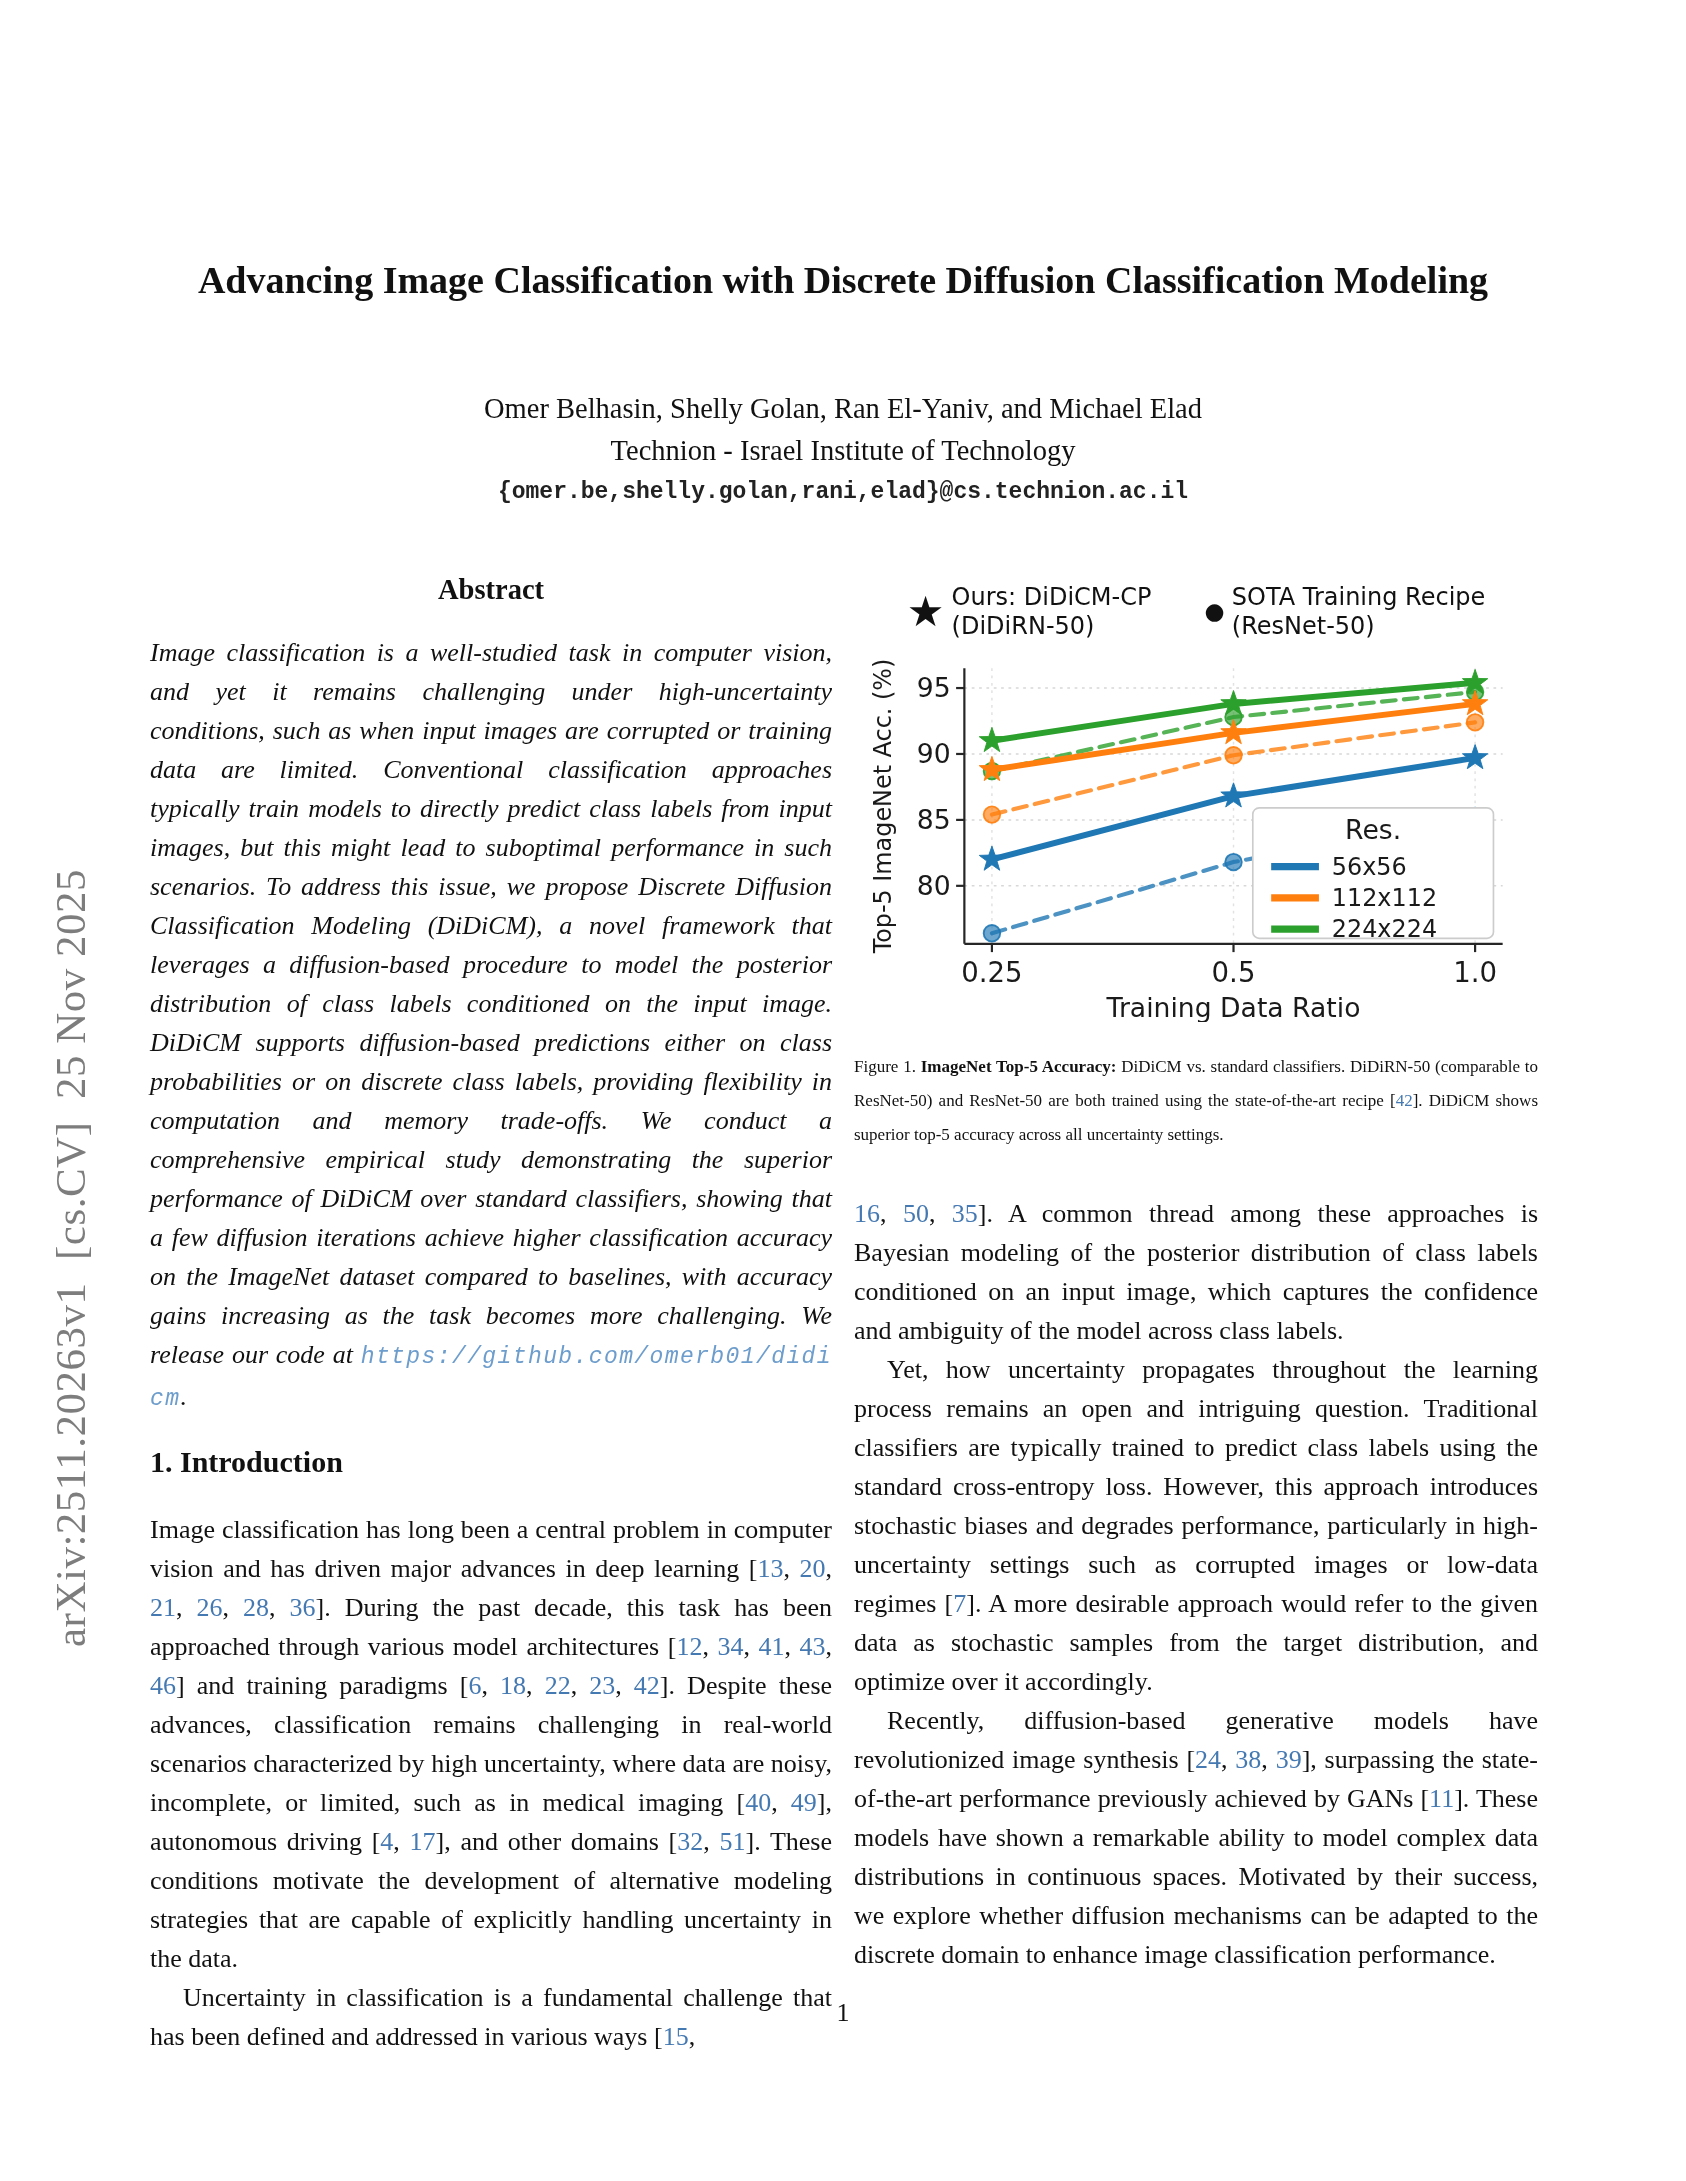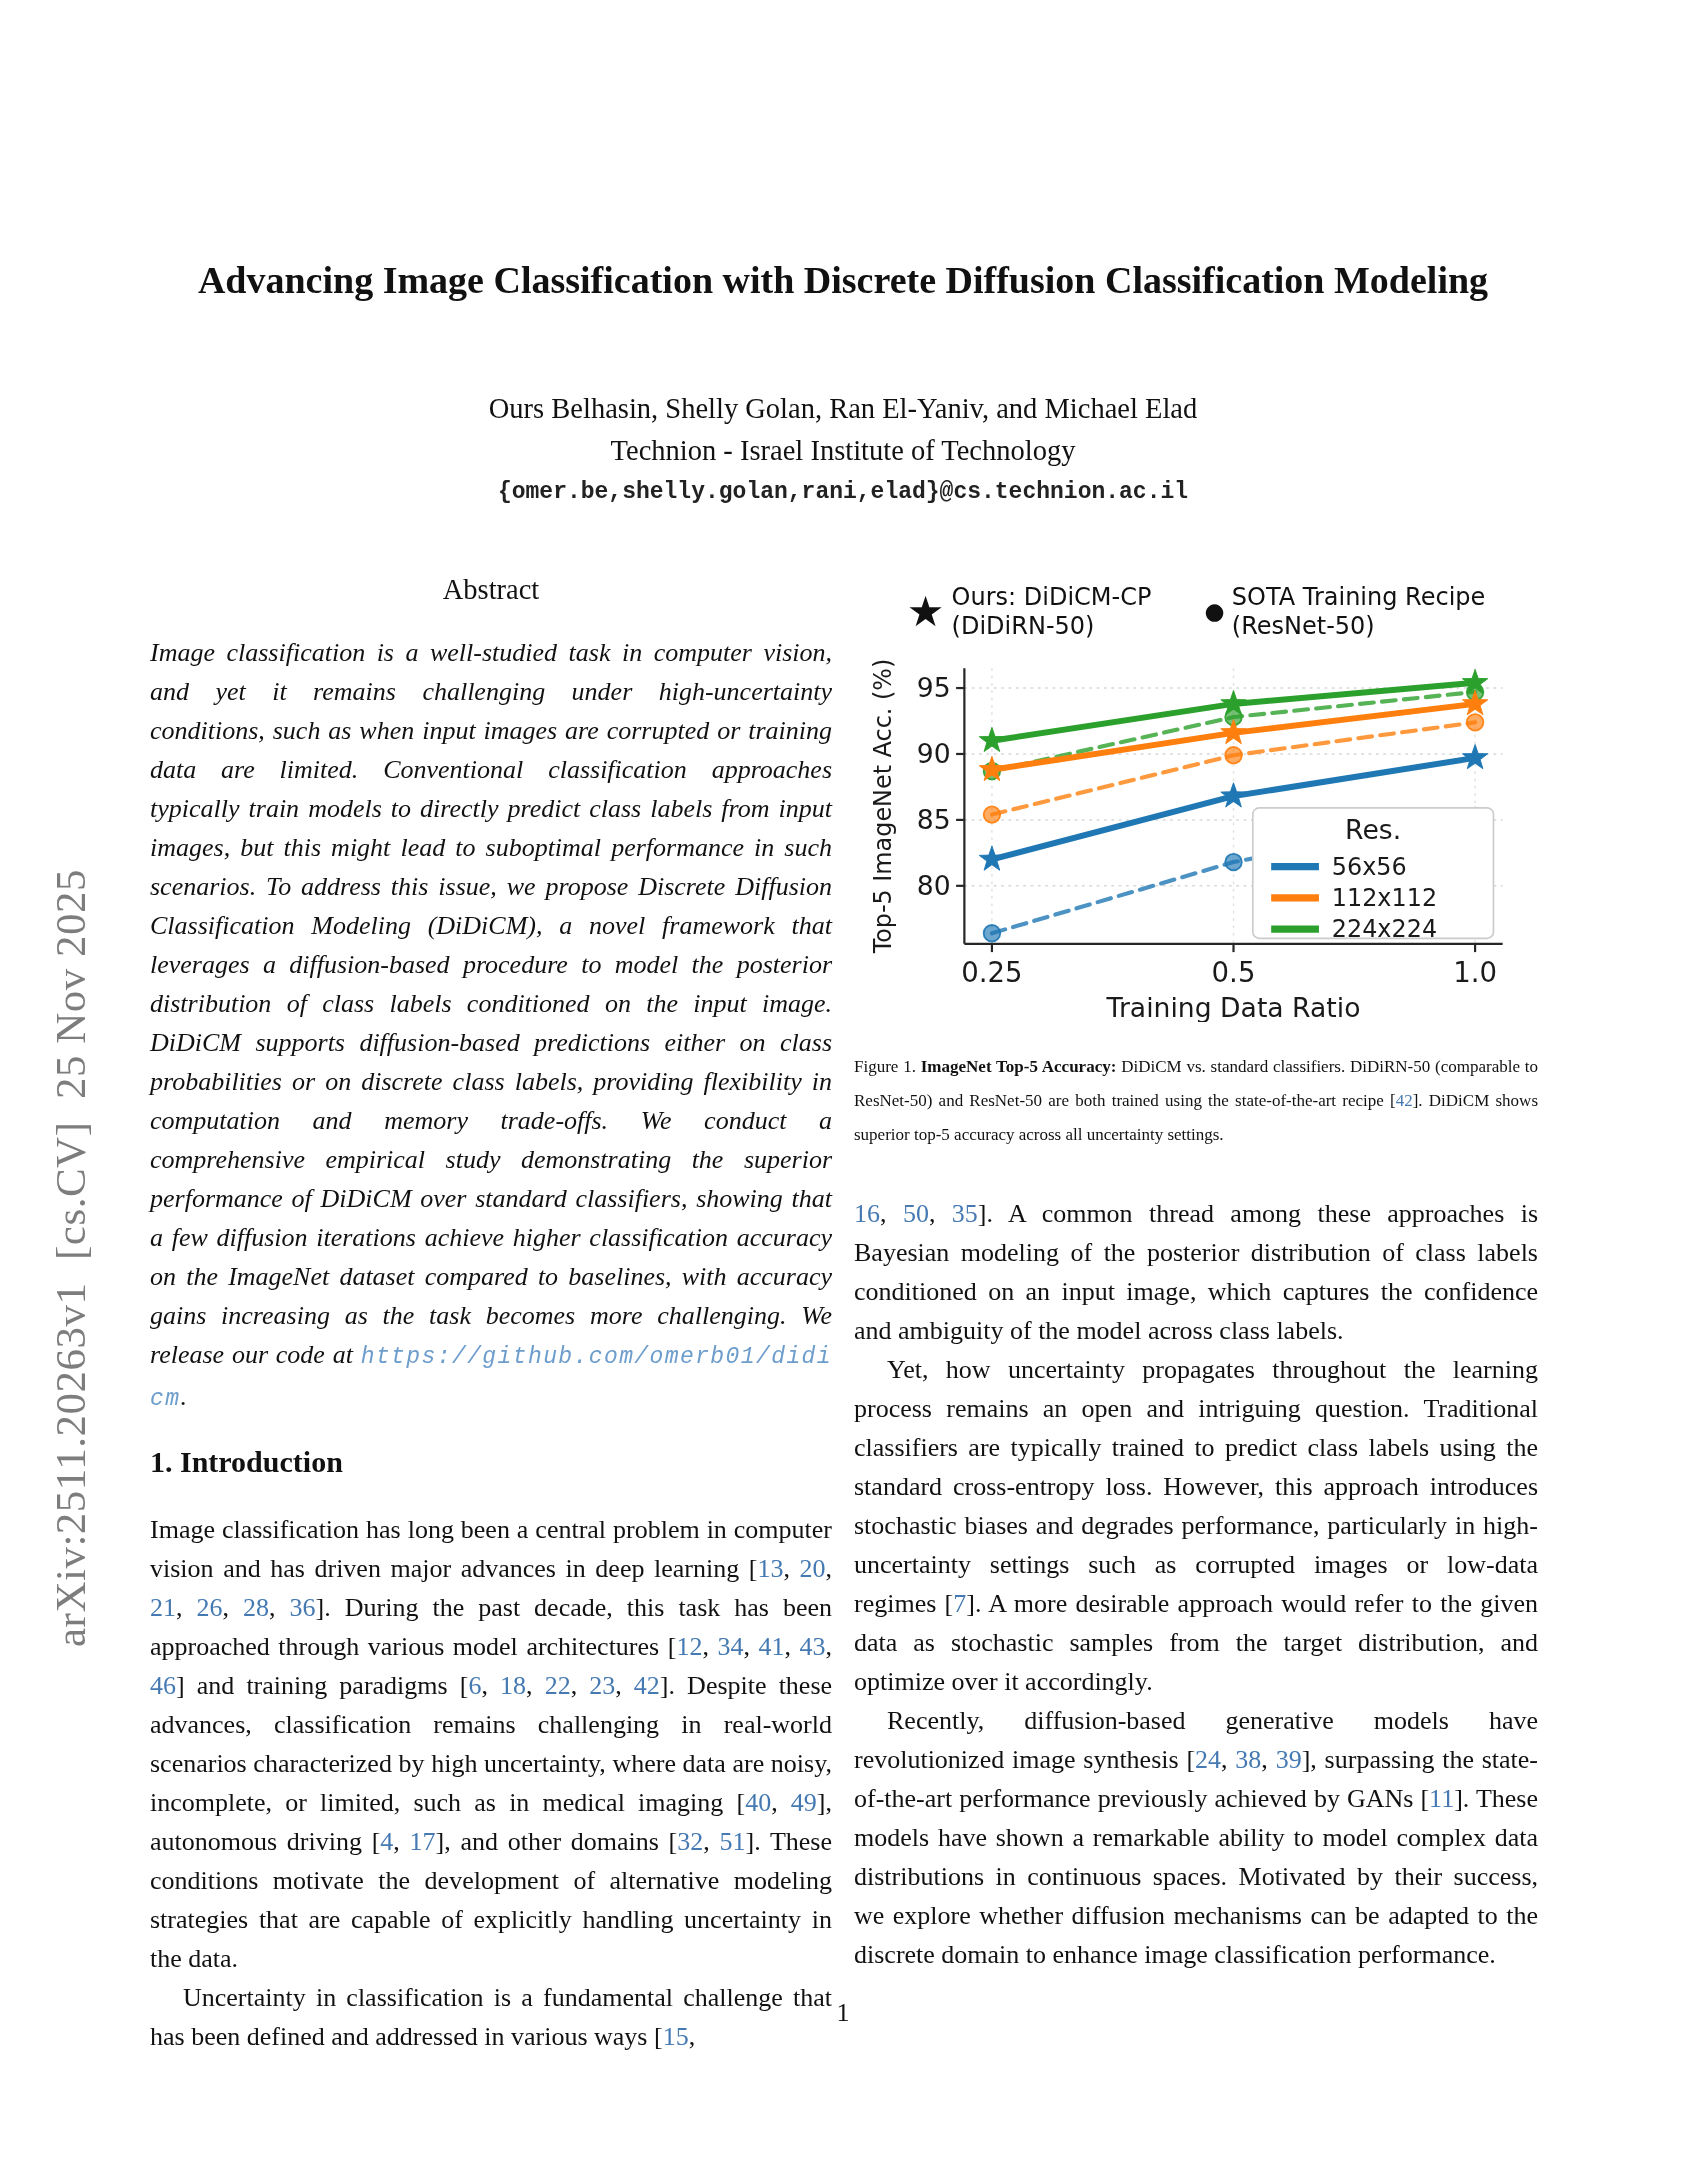--- a/index.html
+++ b/index.html
@@ -9,21 +9,21 @@
         transform-origin:0 0;font-size:43px;color:#7d7d7d;white-space:pre;letter-spacing:0.5px;}
   .title{position:absolute;top:258px;left:0;width:100%;text-align:center;
         font-size:38px;font-weight:bold;margin:0;}
   .authors{position:absolute;top:393px;left:0;width:100%;text-align:center;font-size:28.5px;}
   .affiliation{position:absolute;top:435px;left:0;width:100%;text-align:center;font-size:28.5px;}
   .emails{position:absolute;top:479px;left:0;width:100%;text-align:center;
         font-family:"Liberation Mono",monospace;font-size:23px;color:#222;font-weight:bold;}
   .col{position:absolute;top:568px;}
   .col-left{left:150px;width:682px;}
   .col-right{left:854px;width:684px;}
-  .abstract-heading{text-align:center;font-size:28.5px;font-weight:normal;margin:5.5px 0 27.5px 0;}
+  .abstract-heading{text-align:center;font-size:28.5px;font-weight:bold;margin:5.5px 0 27.5px 0;}
   .abstract-text{font-style:italic;}
   p.body{font-size:26px;line-height:39px;text-align:justify;margin:0;}
   p.indent{text-indent:33px;}
   .section-heading{font-size:30px;font-weight:bold;margin:26px 0 31px 0;}
   .cite{color:#4579b2;}
   .url{color:#6d9dcc;font-family:"Liberation Mono",monospace;font-size:23px;letter-spacing:1.4px;word-break:break-all;}
   figure{margin:14.7px 0 0 0;padding:0;}
   .fig-legend-top{display:flex;justify-content:center;align-items:center;gap:53px;
         font-family:"DejaVu Sans",sans-serif;font-size:24px;line-height:29px;color:#111;}
   .fig-entry{display:flex;align-items:center;gap:7.3px;}
@@ -36,21 +36,21 @@
   .page-number{position:absolute;top:1998px;left:0;width:100%;text-align:center;font-size:26px;}
 </style>
 </head>
 <body>
 
 <div class="page">
 
   <div class="arxiv-banner">arXiv:2511.20263v1  [cs.CV]  25 Nov 2025</div>
 
   <h1 class="title">Advancing Image Classification with Discrete Diffusion Classification Modeling</h1>
-  <div class="authors">Ours Belhasin, Shelly Golan, Ran El-Yaniv, and Michael Elad</div>
+  <div class="authors">Omer Belhasin, Shelly Golan, Ran El-Yaniv, and Michael Elad</div>
   <div class="affiliation">Technion - Israel Institute of Technology</div>
   <div class="emails">{omer.be,shelly.golan,rani,elad}@cs.technion.ac.il</div>
 
   <div class="col col-left">
     <h2 class="abstract-heading">Abstract</h2>
     <p class="body abstract-text">Image classification is a well-studied task in computer vision, and yet it remains challenging under high-uncertainty conditions, such as when input images are corrupted or training data are limited. Conventional classification approaches typically train models to directly predict class labels from input images, but this might lead to suboptimal performance in such scenarios. To address this issue, we propose Discrete Diffusion Classification Modeling (DiDiCM), a novel framework that leverages a diffusion-based procedure to model the posterior distribution of class labels conditioned on the input image. DiDiCM supports diffusion-based predictions either on class probabilities or on discrete class labels, providing flexibility in computation and memory trade-offs. We conduct a comprehensive empirical study demonstrating the superior performance of DiDiCM over standard classifiers, showing that a few diffusion iterations achieve higher classification accuracy on the ImageNet dataset compared to baselines, with accuracy gains increasing as the task becomes more challenging. We release our code at <span class="url">https://github.com/omerb01/didicm</span>.</p>
     <h2 class="section-heading">1. Introduction</h2>
     <p class="body">Image classification has long been a central problem in computer vision and has driven major advances in deep learning [<span class="cite">13</span>, <span class="cite">20</span>, <span class="cite">21</span>, <span class="cite">26</span>, <span class="cite">28</span>, <span class="cite">36</span>]. During the past decade, this task has been approached through various model architectures [<span class="cite">12</span>, <span class="cite">34</span>, <span class="cite">41</span>, <span class="cite">43</span>, <span class="cite">46</span>] and training paradigms [<span class="cite">6</span>, <span class="cite">18</span>, <span class="cite">22</span>, <span class="cite">23</span>, <span class="cite">42</span>]. Despite these advances, classification remains challenging in real-world scenarios characterized by high uncertainty, where data are noisy, incomplete, or limited, such as in medical imaging [<span class="cite">40</span>, <span class="cite">49</span>], autonomous driving [<span class="cite">4</span>, <span class="cite">17</span>], and other domains [<span class="cite">32</span>, <span class="cite">51</span>]. These conditions motivate the development of alternative modeling strategies that are capable of explicitly handling uncertainty in the data.</p>
     <p class="body indent">Uncertainty in classification is a fundamental challenge that has been defined and addressed in various ways [<span class="cite">15</span>,</p>
   </div>

